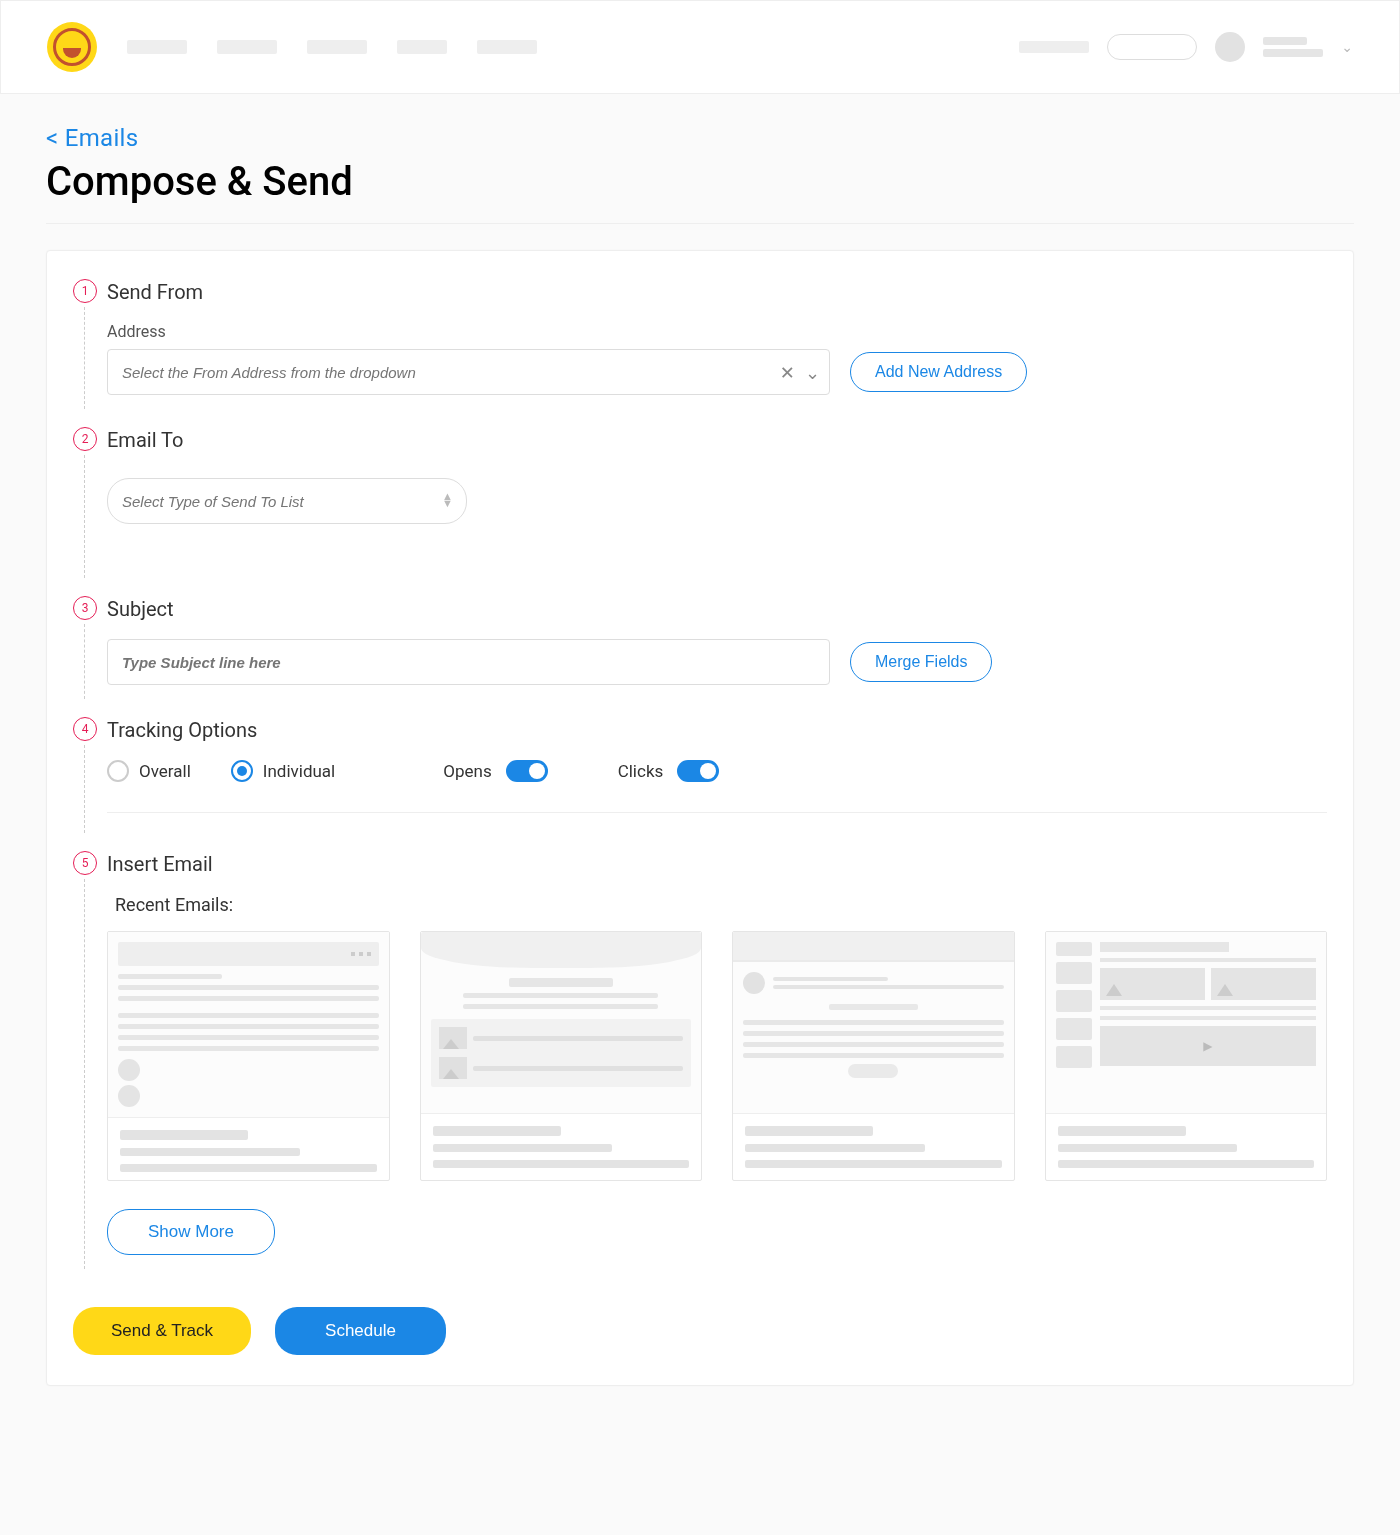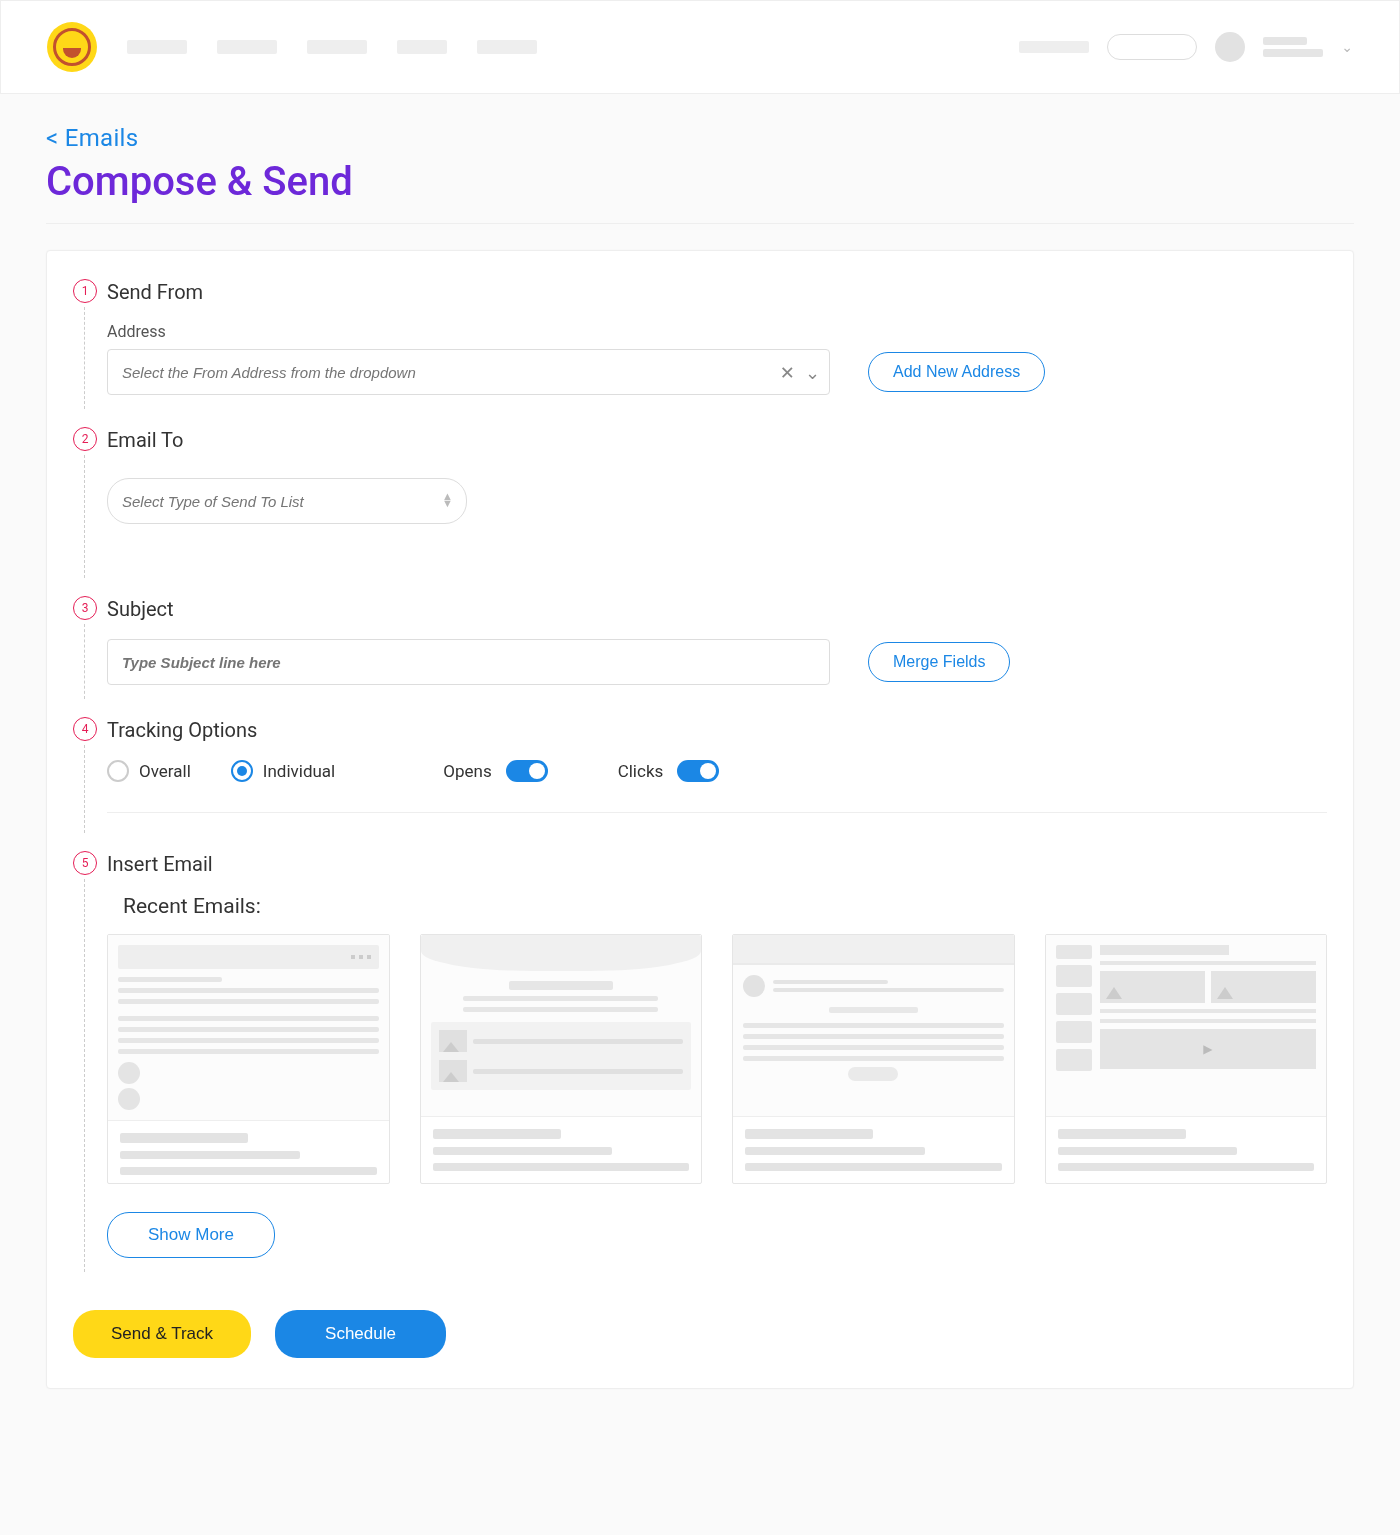--- a/index.html
+++ b/index.html
@@ -42,21 +42,21 @@
     .ph-pill { width:90px; height:26px; border:1px solid #ddd; border-radius:14px; }
     .avatar-ph { width:30px; height:30px; background:#e2e2e2; border-radius:50%; }
     .menu-ph { display:flex; flex-direction:column; gap:4px; }
     .menu-ph div { width:44px; height:8px; background:#e5e5e5; border-radius:2px; }
     .menu-ph div:nth-child(2) { width:60px; }
     .chevron { color:#bbb; font-size:14px; }
 
     .page { padding: 30px 46px 60px; }
     .breadcrumb { color:#1b87e5; font-size:24px; letter-spacing:.3px; font-weight:400; margin-bottom:6px; display:inline-block; }
     .page-title {
-      font-size: 40px; font-weight: 500; color: #6d28d9; margin-bottom:18px;
+      font-size: 40px; font-weight: 500; color: #000000; margin-bottom:18px;
     }
     hr.title-rule { border:none; border-top:1px solid #eee; margin-bottom:26px; }
 
     .card {
       background:#fff; border:1px solid #eee; border-radius:4px; padding: 14px 26px 30px;
       box-shadow: 0 0 2px rgba(0,0,0,.03);
     }
 
     .step {
       display: grid;
@@ -73,21 +73,21 @@
     }
     .step-rail::after {
       content:''; position:absolute; left:11px; top:28px; bottom:-14px;
       border-left:1px dashed #ccc;
     }
     .step:last-of-type .step-rail::after { display:none; }
     .step-body { padding-top: 1px; }
     .step-title { font-size:20px; font-weight:400; color:#333; margin-bottom:18px; }
     .field-label { font-size:16px; color:#555; margin-bottom:8px; display:block; }
 
-    .row { display:flex; align-items:center; gap:38px; }
+    .row { display:flex; align-items:center; gap:20px; }
     .input-wrap {
       position:relative; flex: 0 0 723px; max-width:100%;
     }
     .input-wrap.small { flex: 0 0 360px; }
     .text-input {
       width:100%; height:46px; border:1px solid #ddd; border-radius:4px;
       padding: 0 64px 0 14px; font-size:15px; font-style: italic;
       color:#999;
     }
     .input-icons {
@@ -108,21 +108,21 @@
     }
     .radio.checked { border-color:#1b87e5; }
     .radio.checked::after { content:''; width:10px; height:10px; border-radius:50%; background:#1b87e5; }
     .toggle-group { display:flex; align-items:center; gap:14px; font-size:17px; color:#333; margin-left:68px; }
     .toggle-group + .toggle-group { margin-left:30px; }
     .toggle { width:42px; height:22px; border-radius:11px; background:#1b87e5; position:relative; cursor:pointer; }
     .toggle::after { content:''; position:absolute; width:16px; height:16px; border-radius:50%; background:#fff; right:3px; top:3px; }
     
     .section-divider { border:none; border-top:1px solid #eee; margin: 16px 0 6px; }
     
-    .recent-label { font-size:21px; color:#333; margin: 4px 16px 16px; }
+    .recent-label { font-size:18px; color:#333; margin: 4px 8px 16px; }
     .templates { display:flex; gap:30px; margin-bottom:28px; }
     .template {
       flex: 1 1 0; border:1px solid #e5e5e5; border-radius:2px; background:#fff; cursor:pointer;
       display:flex; flex-direction:column; height: 250px; overflow:hidden;
     }
     .tpl-preview { flex:1; background:#fcfcfc; position:relative; padding:10px; }
     .tpl-footer { border-top:1px solid #eee; padding:12px; display:flex; flex-direction:column; gap:8px; }
     .bar { background:#e3e3e3; border-radius:2px; height:8px; }
     .bar.b1 { width:50%; height:10px; }
     .bar.b2 { width:70%; }

